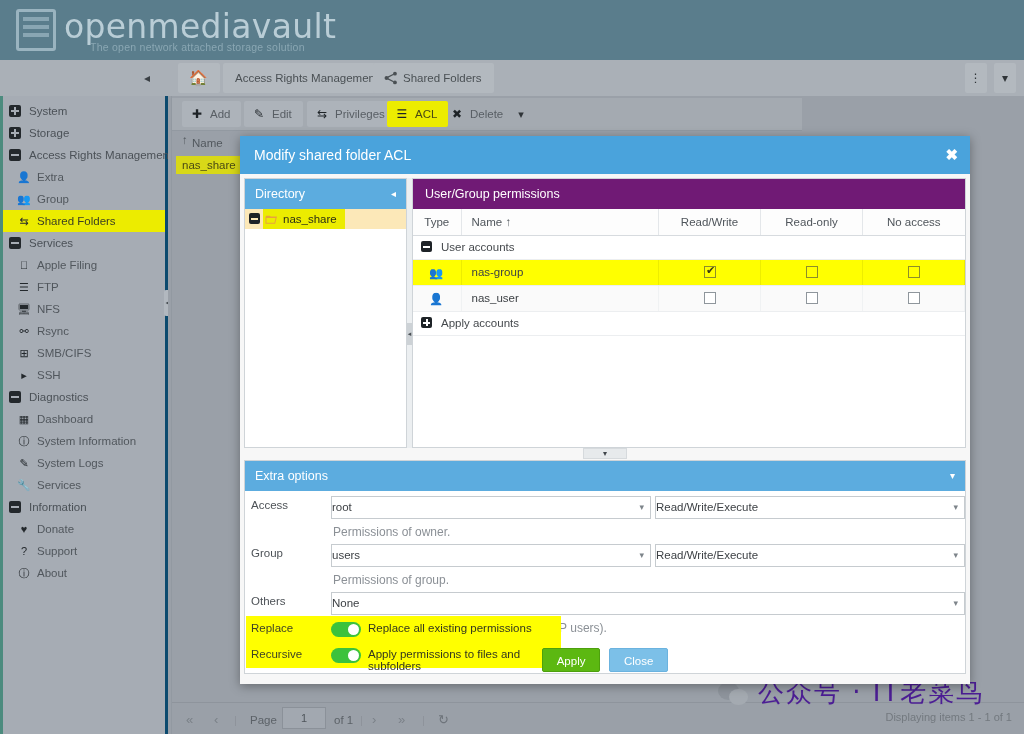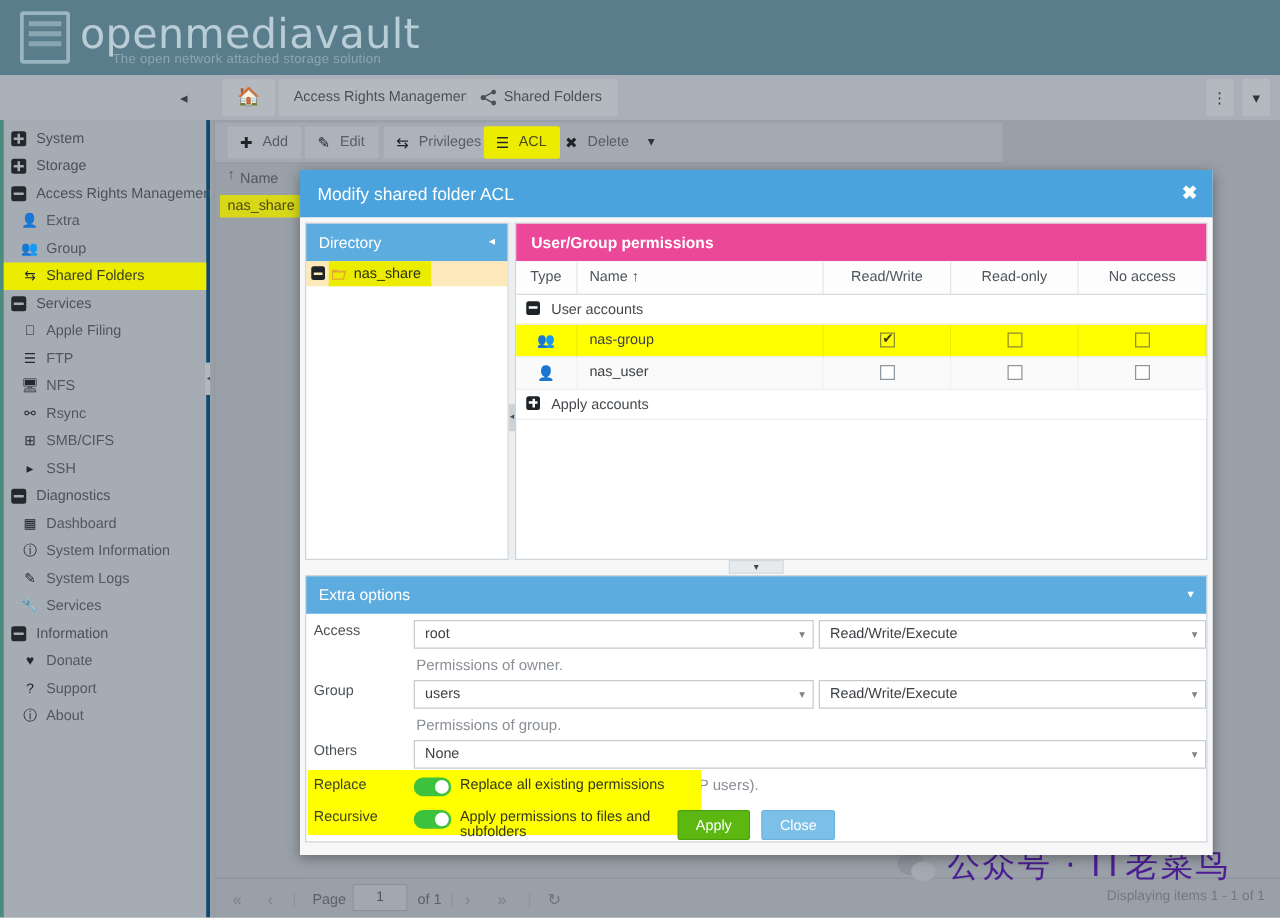--- a/index.html
+++ b/index.html
@@ -259,22 +259,22 @@
   #pane-split-grip {
     position: absolute; left: 0; top: 145px; width: 5px; height: 22px;
     background: #cdd2d6; font-size: 7px; color: #4a5055;
     text-align: center; line-height: 22px;
   }
   #pane-perm {
     position: absolute; left: 168px; top: 0; right: 0; height: 270px;
     background: #fff; border: 1px solid #cfd4d8;
   }
   #pane-perm-head {
-    height: 30px; background: #ec4899;
-    color: #fff; font-size: 12.5px; line-height: 30px; padding-left: 12px; font-weight: bold;
+    height: 30px; background: #701a75;
+    color: #fff; font-size: 12.5px; line-height: 30px; padding-left: 12px;
   }
 
   
   table.perm { width: 100%; border-collapse: collapse; table-layout: fixed; }
   table.perm th {
     height: 26px; background: #fdfdfd; border-bottom: 1px solid #d7dbdf;
     border-right: 1px solid #e4e7ea;
     font-size: 11.5px; font-weight: normal; color: #4f555b;
   }
   table.perm th.c-type { width: 48px; }
@@ -343,21 +343,21 @@
     font-size: 10px; color: #fff;
   }
   .frow { position: relative; height: 34px; }
   .flabel {
     position: absolute; left: 6px; top: 8px;
     font-size: 11.5px; color: #4d5257;
   }
   .fcombo {
     position: absolute; top: 5px; height: 23px;
     border: 1px solid #c6cbcf; background: #fff;
-    font-size: 11.5px; color: #3d4145; line-height: 21px; padding-left: 8px;
+    font-size: 11.5px; color: #3d4145; line-height: 21px; 
   }
   .fcombo .car {
     position: absolute; right: 6px; top: 0; line-height: 21px;
     font-size: 9px; color: #7d848a;
   }
   #owner-combo { left: 86px; width: 320px; }
   #owner-perm  { left: 410px; width: 310px; }
   #group-combo { left: 86px; width: 320px; }
   #group-perm  { left: 410px; width: 310px; }
   #others-combo{ left: 86px; width: 634px; }

